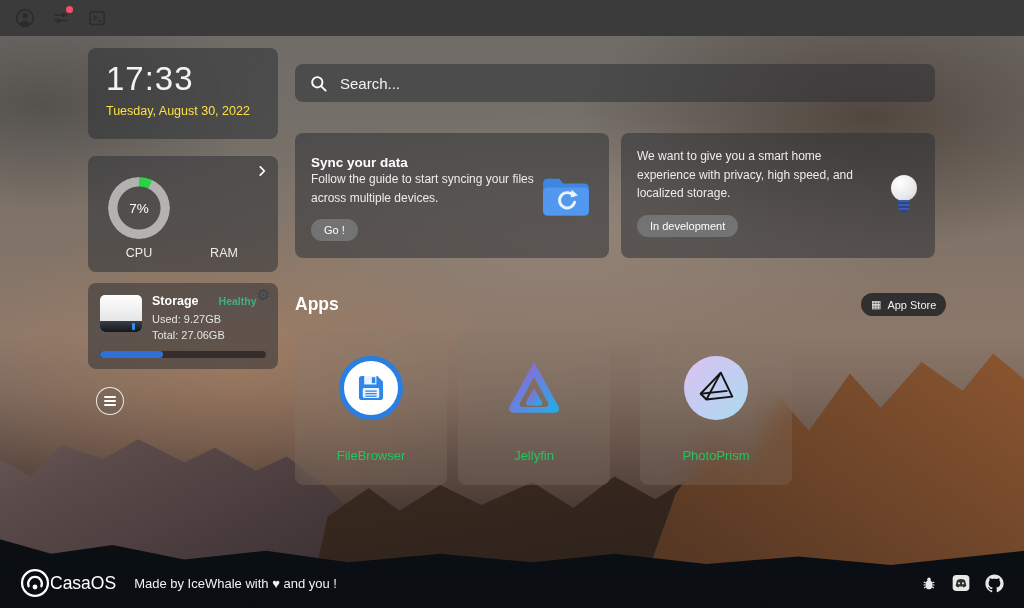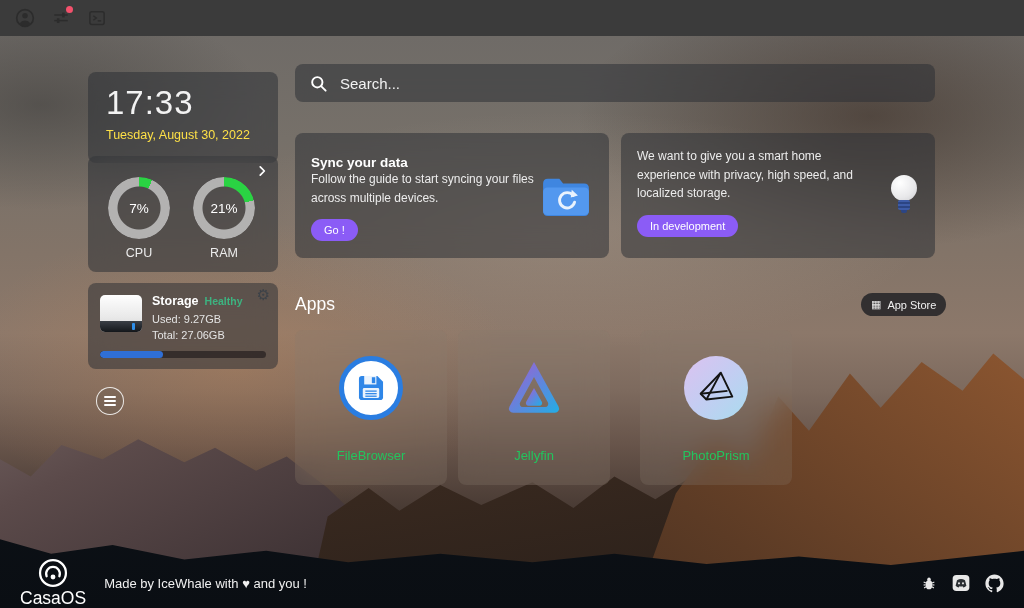--- a/index.html
+++ b/index.html
@@ -38,81 +38,81 @@
   }
   
   .topbar { position:absolute; left:0; top:0; width:1024px; height:36px; background:#3b3b3b; display:flex; align-items:center; gap:14px; padding-left:14px; z-index:40; }
   .tb-btn { width:22px; height:22px; display:flex; align-items:center; justify-content:center; position:relative; cursor:pointer; }
   .tb-btn svg { display:block; }
   .notif-dot { position:absolute; right:-1px; top:-1px; width:7px; height:7px; border-radius:50%; background:#f4516c; }
   
   .glass { background:rgba(42,46,52,.52); backdrop-filter:blur(14px); -webkit-backdrop-filter:blur(14px); border-radius:8px; position:absolute; z-index:10; }
   .glass-light { background:rgba(138,124,114,.24); backdrop-filter:blur(14px); -webkit-backdrop-filter:blur(14px); border-radius:8px; position:absolute; z-index:10; }
   
-  .clock-card { left:88px; top:72px; width:190px; height:91px; padding:12px 18px; }
+  .clock-card { left:88px; top:48px; width:190px; height:91px; padding:12px 18px; }
   .clock-time { font-size:33px; color:#f3f3f3; letter-spacing:1px; line-height:1.15; }
   .clock-date { font-size:12.5px; color:#fde047; margin-top:6px; }
   
   .gauge-card { left:88px; top:156px; width:190px; height:116px; }
   .chev { position:absolute; right:9px; top:8px; width:14px; height:14px; cursor:pointer; }
   .gauge { position:absolute; width:62px; height:62px; top:21px; }
   .gauge.cpu { left:20px; } .gauge.ram { left:105px; }
   .ring { position:absolute; inset:0; border-radius:50%;
     background:conic-gradient(#2ad343 calc(var(--p,0)*1%), rgba(200,200,200,.82) 0);
     -webkit-mask:radial-gradient(farthest-side, transparent calc(100% - 10px), #000 calc(100% - 9px));
     mask:radial-gradient(farthest-side, transparent calc(100% - 10px), #000 calc(100% - 9px)); }
   .gauge-val { position:absolute; inset:0; display:flex; align-items:center; justify-content:center; color:#fff; font-size:13.5px; }
   .gauge-lbl { position:absolute; top:90px; width:62px; text-align:center; color:#ececec; font-size:12.5px; }
   .gauge-lbl.cpu { left:20px; } .gauge-lbl.ram { left:105px; }
   
   .storage-card { left:88px; top:283px; width:190px; height:86px; padding:11px 12px; }
   .drive { position:absolute; left:12px; top:12px; width:42px; height:37px; border-radius:5px;
     background:linear-gradient(180deg,#fefefe 0%,#e9e9e9 60%,#d5d5d5 100%); overflow:hidden; }
   .drive-band { position:absolute; left:0; bottom:0; width:100%; height:11px; background:linear-gradient(180deg,#3a3f46,#14171b); }
   .drive-led { position:absolute; right:7px; bottom:2px; width:3px; height:7px; background:#2f8fe8; border-radius:1px; }
-  .st-row { position:absolute; left:64px; top:11px; display:flex; align-items:baseline; gap:6px; }
+  .st-row { position:absolute; left:64px; top:11px; display:flex; align-items:baseline; gap:20px; }
   .st-title { color:#fff; font-size:12.5px; font-weight:bold; }
   .st-status { color:#3db380; font-size:10.5px; font-weight:bold; }
   .st-used { position:absolute; left:64px; top:30px; color:#e4e4e4; font-size:11px; }
   .st-total { position:absolute; left:64px; top:46px; color:#e4e4e4; font-size:11px; }
   .gear { position:absolute; right:8px; top:4px; font-size:15px; color:#3d4248; cursor:pointer; line-height:1; }
   .st-bar { position:absolute; left:12px; top:68px; width:166px; height:7px; border-radius:4px; background:rgba(26,21,23,.6); overflow:hidden; }
   .st-fill { height:100%; background:#2f6fd6; border-radius:4px; }
   
   .menu-btn { position:absolute; left:96px; top:387px; width:28px; height:28px; border-radius:50%; border:1.5px solid rgba(255,255,255,.85); background:rgba(80,75,72,.18); z-index:10; display:flex; align-items:center; justify-content:center; cursor:pointer; }
   .menu-lines { width:12px; height:2px; background:#fff; box-shadow:0 -4px 0 #fff, 0 4px 0 #fff; border-radius:1px; }
   
   .search-bar { left:295px; top:64px; width:640px; height:38px; display:flex; align-items:center; gap:12px; padding:0 14px; cursor:text; }
   .search-text { color:#f2f2f2; font-size:15px; }
   
   .promo { top:133px; width:314px; height:125px; padding:14px 16px; }
   .promo.p0 { left:295px; } .promo.p1 { left:621px; }
   .promo-title { color:#fff; font-size:13.5px; font-weight:bold; margin-top:8px; }
   .promo-body { color:#ececec; font-size:12px; line-height:1.55; width:232px; }
-  .pill { display:inline-block; margin-top:12px; background:#8b5cf6; color:#fff; font-size:11px; padding:5px 13px; border-radius:13px; border:none; cursor:pointer; font-family:inherit; }
+  .pill { display:inline-block; margin-top:12px; background:#737373; color:#fff; font-size:11px; padding:5px 13px; border-radius:13px; border:none; cursor:pointer; font-family:inherit; }
   .promo-icon { position:absolute; right:18px; top:42px; }
   
   .bulb { width:26px; height:42px; position:relative; }
   .bulb-globe { position:absolute; left:0; top:0; width:26px; height:26px; border-radius:50%; background:radial-gradient(circle at 35% 30%, #ffffff, #e8e8ea 60%, #c9c9ce 100%); }
   .bulb-base { position:absolute; left:7px; top:25px; width:12px; height:10px; background:repeating-linear-gradient(180deg,#3e5ca8 0 2px,#2c4584 2px 4px); border-radius:2px; }
   .bulb-tip { position:absolute; left:10px; top:35px; width:6px; height:3px; background:#2c4584; border-radius:0 0 2px 2px; }
   
-  .apps-title { position:absolute; left:295px; top:294px; color:#fff; font-size:17.5px; font-weight:normal; z-index:10; }
+  .apps-title { position:absolute; left:295px; top:294px; color:#fff; font-size:17.5px; font-weight:bold; z-index:10; }
   .store-btn { position:absolute; left:861px; top:293px; height:23px; padding:0 10px; display:flex; align-items:center; gap:6px; background:rgba(30,32,35,.82); border-radius:12px; color:#f0f0f0; font-size:11px; z-index:10; cursor:pointer; border:none; font-family:inherit; }
   .grid-glyph { font-size:11px; color:#e8e8e8; line-height:1; }
   
   .app-tile { top:330px; width:152px; height:155px; cursor:pointer; }
   .app-tile.a0 { left:295px; } .app-tile.a1 { left:458px; } .app-tile.a2 { left:640px; }
   .app-icon { position:absolute; left:44px; top:26px; width:64px; height:64px; }
   .app-label { position:absolute; left:0; top:118px; width:152px; text-align:center; color:#22c55e; font-size:13px; }
   .fb-circle { width:64px; height:64px; border-radius:50%; background:#fff; border:5px solid #2a7de1; display:flex; align-items:center; justify-content:center; }
   .pp-circle { width:64px; height:64px; border-radius:50%; background:linear-gradient(135deg,#dcc2f0 0%,#c3cdf2 50%,#a9dcee 100%); display:flex; align-items:center; justify-content:center; }
   
   .footer { position:absolute; left:0; top:558px; width:1024px; height:50px; display:flex; align-items:center; padding:0 20px; z-index:30; }
-  .brand { display:flex; align-items:center; gap:0;flex-direction:column; }
+  .brand { display:flex; align-items:center; gap:0; }
   .brand-name { color:#fff; font-size:17.5px; }
   .tagline { color:#f0f0f0; font-size:13px; margin-left:18px; }
   .foot-icons { margin-left:auto; display:flex; align-items:center; gap:14px; }
   .foot-icons .fi { cursor:pointer; display:flex; align-items:center; }
 </style>
 </head>
 <body>
 
 <div class="bg">
   <div class="sky"></div>
@@ -159,24 +159,20 @@
 
 <div class="glass gauge-card">
   <div class="chev">
     <svg width="14" height="14" viewBox="0 0 24 24" fill="none" stroke="#fff" stroke-width="3" stroke-linecap="round" stroke-linejoin="round">
         <polyline points="9 5 16 12 9 19"></polyline>
       </svg>
   </div>
   <div class="gauge cpu">
     <div class="ring" style="--p: 7;"></div>
     <div class="gauge-val">7%</div>
-  </div>
-  <div class="gauge ram">
-    <div class="ring" style="--p: 21;"></div>
-    <div class="gauge-val">21%</div>
   </div>
   <div class="gauge-lbl cpu">CPU</div>
   <div class="gauge-lbl ram">RAM</div>
 </div>
 
 <div class="glass storage-card">
   <div class="drive">
     <div class="drive-band"></div>
     <div class="drive-led"></div>
   </div>

